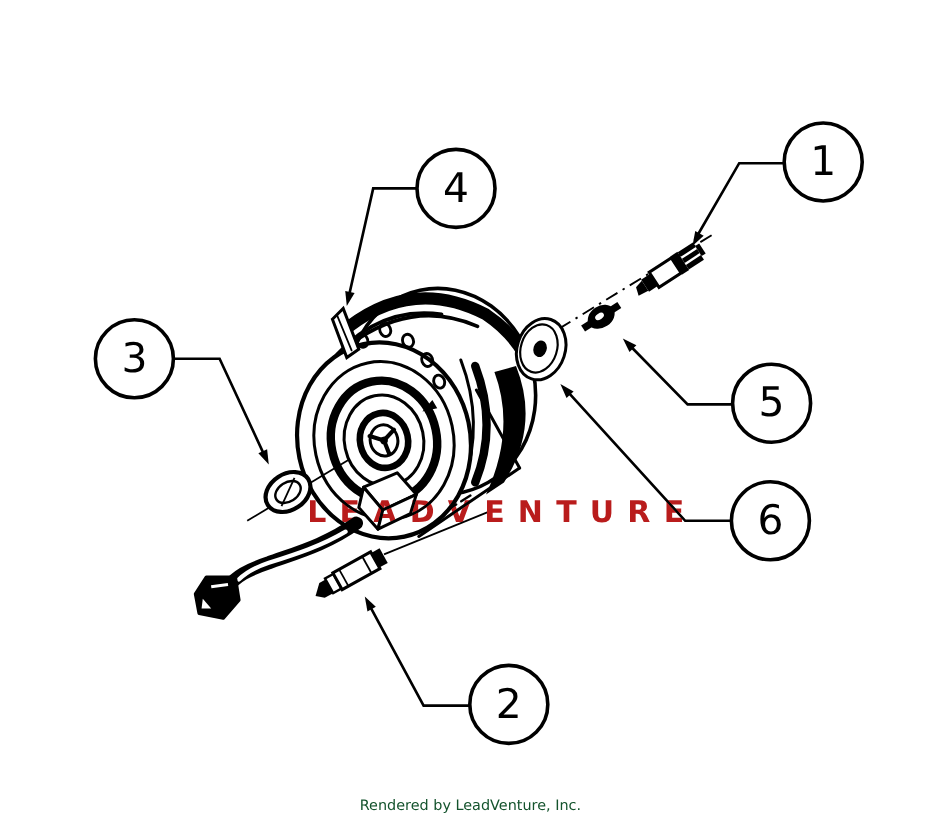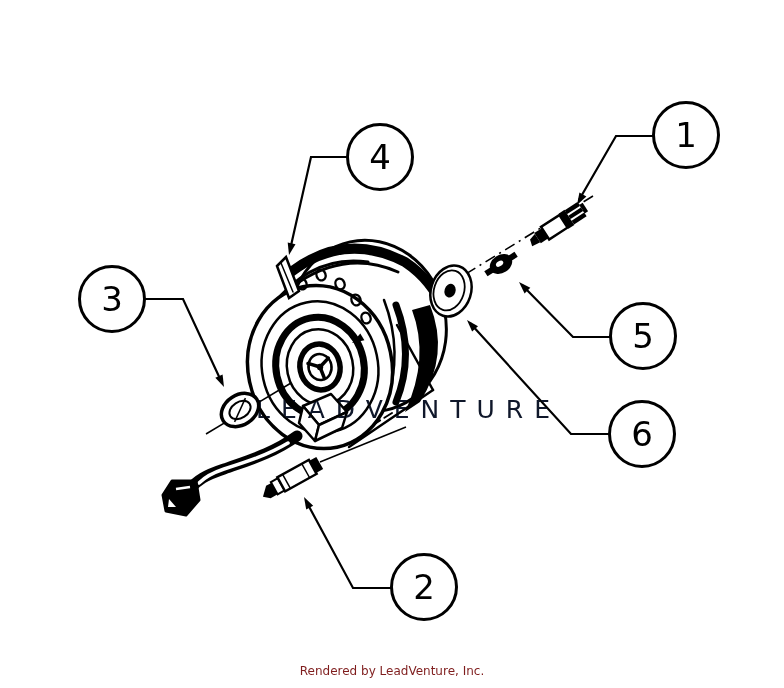--- a/index.html
+++ b/index.html
@@ -6,26 +6,26 @@
   .stage{
     position:relative;
     width:784px;height:688px;
     background:#ffffff;
     font-family:"DejaVu Sans","Liberation Sans",sans-serif;
     overflow:hidden;
   }
   .stage svg{position:absolute;left:0;top:0;z-index:1;}
   .watermark{
     position:absolute;
-    left:256px;top:395px;
+    left:256px;top:412px;
     z-index:3;
     font-size:25px;
-    font-weight:normal;
+    font-weight:bold;
     letter-spacing:11px;
-    color:#0f172a;
+    color:#b91c1c;
     mix-blend-mode:darken;
     white-space:nowrap;
     pointer-events:none;
   }
   .callout{
     position:absolute;
     width:62px;height:62px;
     border:3px solid #000;
     border-radius:50%;
     background:#fff;
@@ -40,21 +40,21 @@
   .callout-2{left:390px;top:553px;}
   .callout-3{left:78px;top:265px;}
   .callout-4{left:346px;top:123px;}
   .callout-5{left:609px;top:302px;}
   .callout-6{left:608px;top:400px;}
   .footer{
     position:absolute;
     left:0;right:0;top:664px;
     text-align:center;
     font-size:12px;
-    color:#7f1d1d;
+    color:#14532d;
     z-index:2;
   }
 </style>
 </head>
 <body>
 
 <div class="stage">
 
   <svg width="784" height="688" viewBox="0 0 784 688">
 

